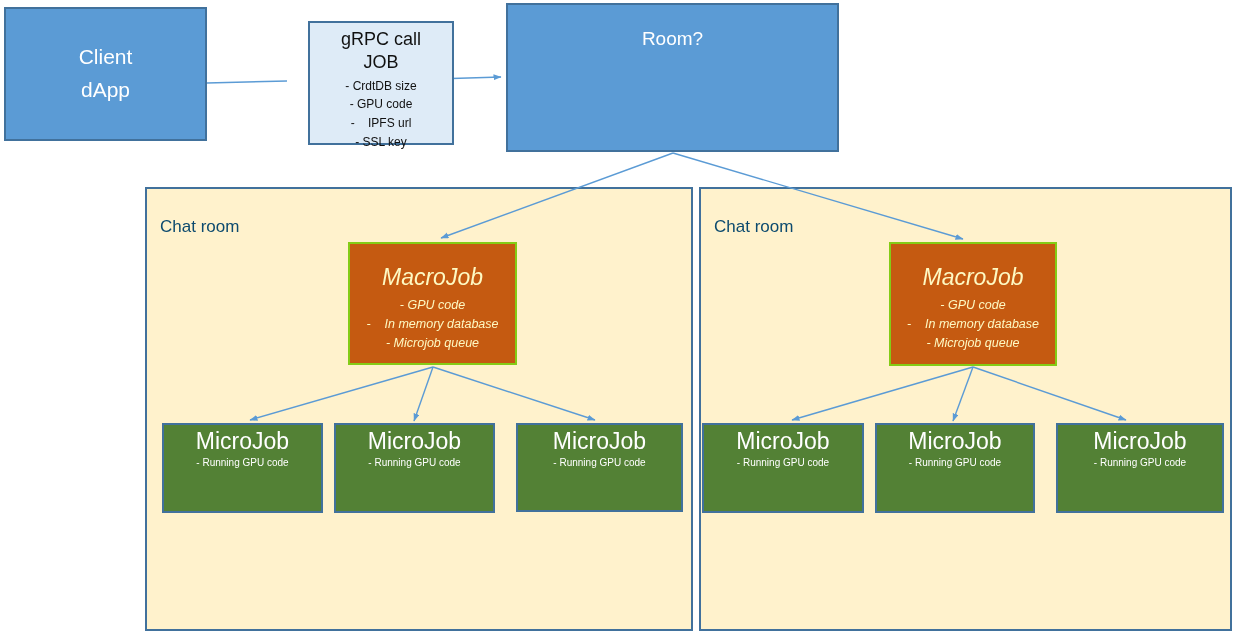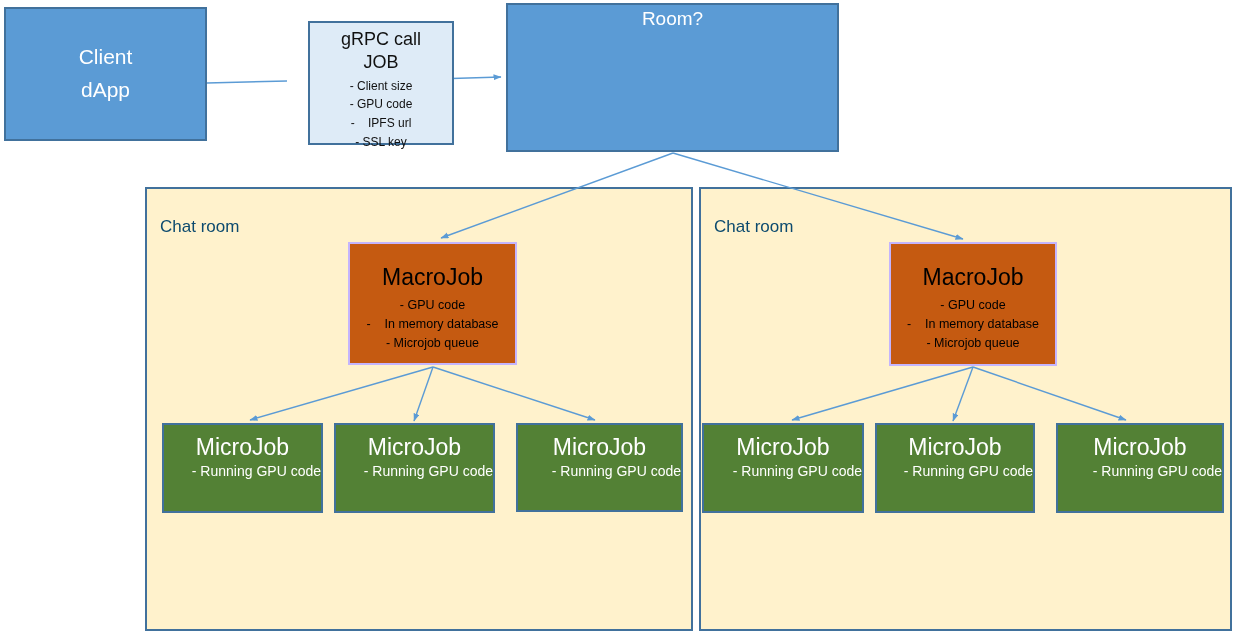--- a/index.html
+++ b/index.html
@@ -28,68 +28,69 @@
     margin-left: 20px;
   }
   .cream-box {
     background: #FFF2CC;
     border: 2px solid #41719C;
     color: #000000;
     text-align: left;
   }
   .orange-box {
     background: #C55A11;
-    border: 2px solid #c4b5fd;
-    color: #000000;
+    border: 2px solid #84cc16;
+    color: #fef9c3;
+    font-style: italic;
   }
   .green-box {
     background: #538135;
     border: 2px solid #41719C;
     color: #ffffff;
   }
   .pre { white-space: pre-wrap; }
 
   
   #client { left: 4px; top: 7px; width: 203px; height: 134px;
             display: flex; align-items: center; justify-content: center; }
   #client .title { font-size: 21px; line-height: 1.55; white-space: pre-line; }
 
   
   #grpc { left: 288px; top: 21px; width: 146px; height: 124px; padding-top: 5px; }
   #grpc .title { font-size: 18px; line-height: 1.3; white-space: pre-line; }
   #grpc .bullets { font-size: 12px; line-height: 1.55; margin-top: 2px; }
 
   
-  #room { left: 506px; top: 3px; width: 333px; height: 149px; }
+  #room { left: 506px; top: 3px; width: 333px; height: 149px; padding-top: 20px; }
   #room .title { font-size: 19px; line-height: 1.45; }
   #room .body { font-size: 19px; line-height: 1.45; }
 
   
   .chat-room { top: 187px; height: 444px; }
   #chat-room-left  { left: 145px; width: 548px; }
   #chat-room-right { left: 699px; width: 533px; }
   .chat-room .label { font-size: 17px; margin: 28px 0 0 13px; color: #0c4a6e; }
 
   
   .macrojob { padding-top: 20px; }
   #macrojob-left  { left: 348px; top: 242px; width: 169px; height: 123px; }
   #macrojob-right { left: 889px; top: 242px; width: 168px; height: 124px; }
   .macrojob .title { font-size: 23px; margin-bottom: 5px; }
   .macrojob .bullets { font-size: 12.5px; line-height: 1.5; }
 
   
-  .microjob { padding-top: 9px; }
+  .microjob { padding-top: 3px; }
   #micro-l1 { left: 162px; top: 423px; width: 161px; height: 90px; }
   #micro-l2 { left: 334px; top: 423px; width: 161px; height: 90px; }
   #micro-l3 { left: 516px; top: 423px; width: 167px; height: 89px; }
   #micro-r1 { left: 702px; top: 423px; width: 162px; height: 90px; }
   #micro-r2 { left: 875px; top: 423px; width: 160px; height: 90px; }
   #micro-r3 { left: 1056px; top: 423px; width: 168px; height: 90px; }
   .microjob .title { font-size: 23px; margin-bottom: 2px; }
-  .microjob .bullet { font-size: 14px; text-align: right; }
+  .microjob .bullet { font-size: 10px; }
 
   #arrow-layer { position: absolute; left: 0; top: 0; width: 1233px; height: 633px;
                  pointer-events: none; }
 </style>
 </head>
 <body>
 
 <div id="canvas">
 
   <div class="box cream-box chat-room" id="chat-room-left">
@@ -130,21 +131,21 @@
       <line x1="973" y1="367" x2="792" y2="420" marker-end="url(#arrowhead)"></line>
       <line x1="973" y1="367" x2="953" y2="421" marker-end="url(#arrowhead)"></line>
       <line x1="973" y1="367" x2="1126" y2="420" marker-end="url(#arrowhead)"></line>
     </g>
   </svg>
 
   <div class="box lightblue-box" id="grpc">
     <div class="title">gRPC call
 JOB</div>
     <div class="bullets">
-      <div class="pre">- Client size</div>
+      <div class="pre">- CrdtDB size</div>
       <div class="pre">- GPU code</div>
       <div class="pre">-    IPFS url</div>
       <div class="pre">- SSL key</div>
     </div>
   </div>
 
   <div class="box orange-box macrojob" id="macrojob-left">
     <div class="title">MacroJob</div>
     <div class="bullets">
       <div class="pre">- GPU code</div>

